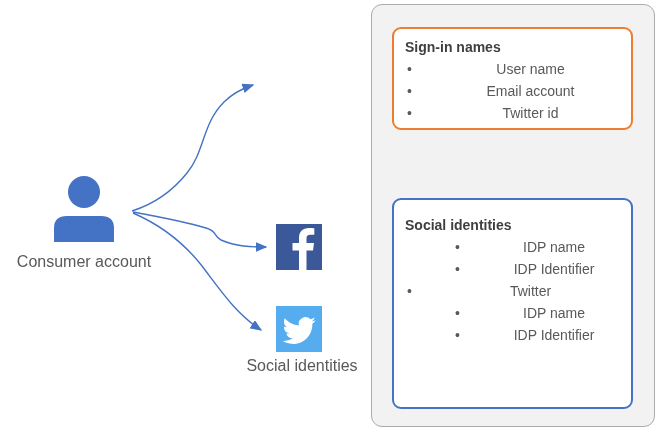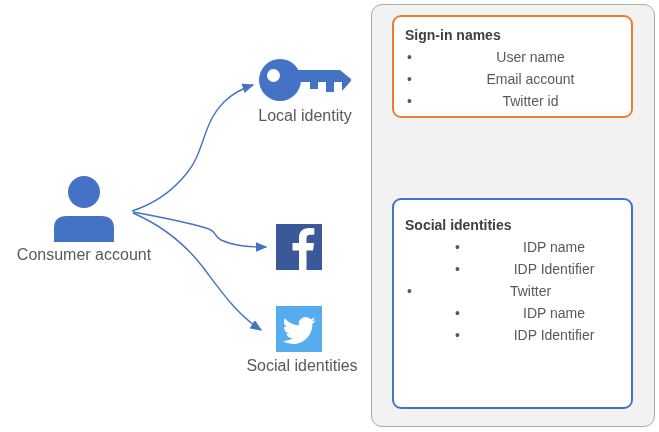--- a/index.html
+++ b/index.html
@@ -29,21 +29,21 @@
     flex-direction: column;
     align-items: center;
   }
   .node-label {
     font-size: 16px;
     color: #595959;
     white-space: nowrap;
     line-height: 19px;
   }
   .node-consumer { left: 10px; top: 176px; width: 148px; }
-  .node-consumer .node-label { margin-top: 3px; }
+  .node-consumer .node-label { margin-top: 10px; }
   .node-key { left: 240px; top: 58px; width: 130px; }
   .node-key .node-label { margin-top: 4px; }
 
   .icon-tile {
     position: absolute;
     width: 46px; height: 46px;
     overflow: hidden;
   }
   .tile-facebook { left: 276px; top: 224px; background: #3B5998; }
   .tile-twitter  { left: 276px; top: 306px; background: #55ACEE; }
@@ -69,21 +69,21 @@
   .box {
     position: absolute;
     left: 20px;
     width: 241px;
     background: #ffffff;
     border-radius: 9px;
   }
   .box-orange { border: 2px solid #ED7D31; }
   .box-blue   { border: 2px solid #4472C4; }
 
-  .box-signin   { top: 10px;  height: 103px; padding: 9px 6px 0 11px; }
+  .box-signin   { top: 22px;  height: 103px; padding: 9px 6px 0 11px; }
   .box-password { top: 126px; height: 44px;  padding: 11px 6px 0 11px; }
   .box-social   { top: 193px; height: 211px; padding: 16px 6px 0 11px; }
 
   .box-title {
     font-size: 14px;
     font-weight: bold;
     color: #3F3F3F;
     line-height: 18px;
   }
   .items { margin-top: 2px; text-align: center; }
@@ -129,28 +129,20 @@
   </svg>
 
   <div class="node node-consumer">
     <svg width="64" height="66" viewBox="0 0 64 66" xmlns="http://www.w3.org/2000/svg">
       <circle cx="32" cy="16" r="16" fill="#4472C4"></circle>
       <path d="M2 66 V52 Q2 40 15 40 H49 Q62 40 62 52 V66 Z" fill="#4472C4"></path>
     </svg>
     <div class="node-label">Consumer account</div>
   </div>
 
-  <div class="node node-key">
-    <svg width="92" height="44" viewBox="0 0 92 44" xmlns="http://www.w3.org/2000/svg">
-      <circle cx="21" cy="22" r="21" fill="#4472C4"></circle>
-      <path d="M36 12 H81 L92 21 V23 L83 33 V24 H75 V34 H67 V24 H59 V31 H51 V24 H36 Z" fill="#4472C4"></path>
-      <circle cx="14.5" cy="17.5" r="6.5" fill="#ffffff"></circle>
-    </svg>
-    <div class="node-label">Local identity</div>
-  </div>
 
   <div class="icon-tile tile-facebook">
     <svg width="46" height="46" viewBox="0 0 46 46" xmlns="http://www.w3.org/2000/svg">
       <path d="M30.5 46 V26.5 H37 L38 19 H30.5 V14.3 C30.5 12.1 31.7 10.8 34 10.8 H38.3 V4.3 C37.2 4.15 35 4 32.8 4 C27 4 23 7.5 23 13.6 V19 H16.5 V26.5 H23 V46 Z" fill="#ffffff"></path>
     </svg>
   </div>
 
   <div class="icon-tile tile-twitter">
     <svg width="46" height="46" viewBox="0 0 46 46" xmlns="http://www.w3.org/2000/svg">
       <g transform="translate(6.6,8) scale(1.38)">

